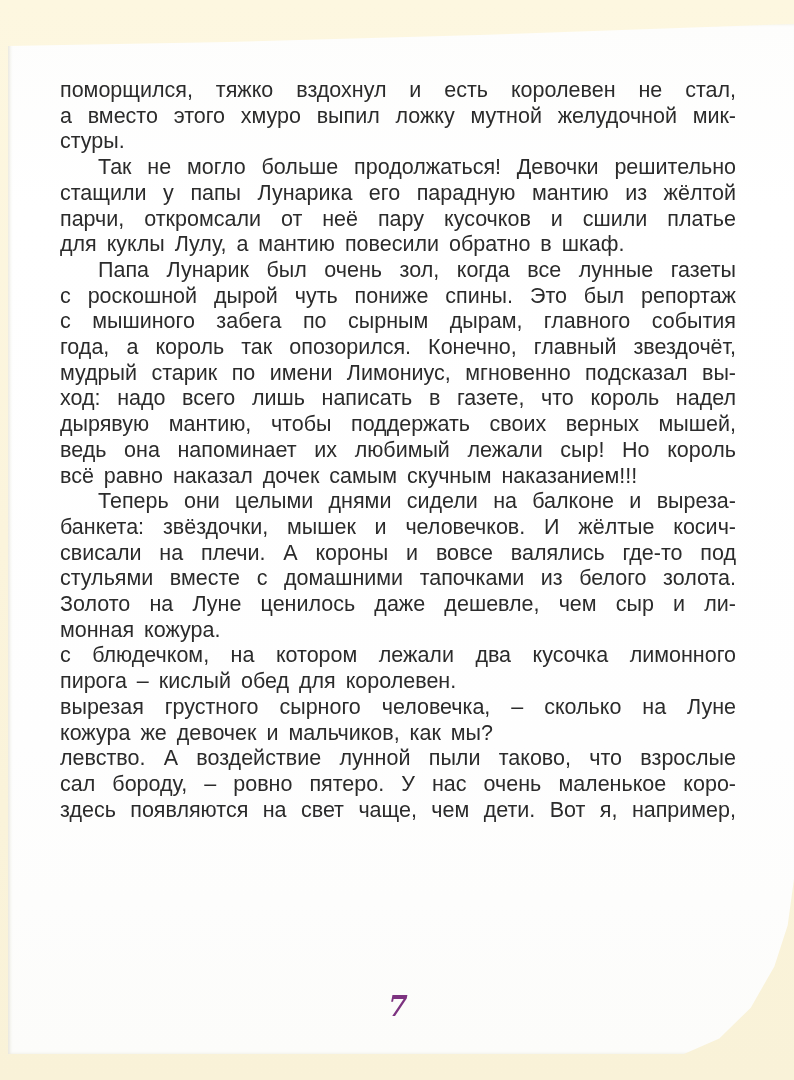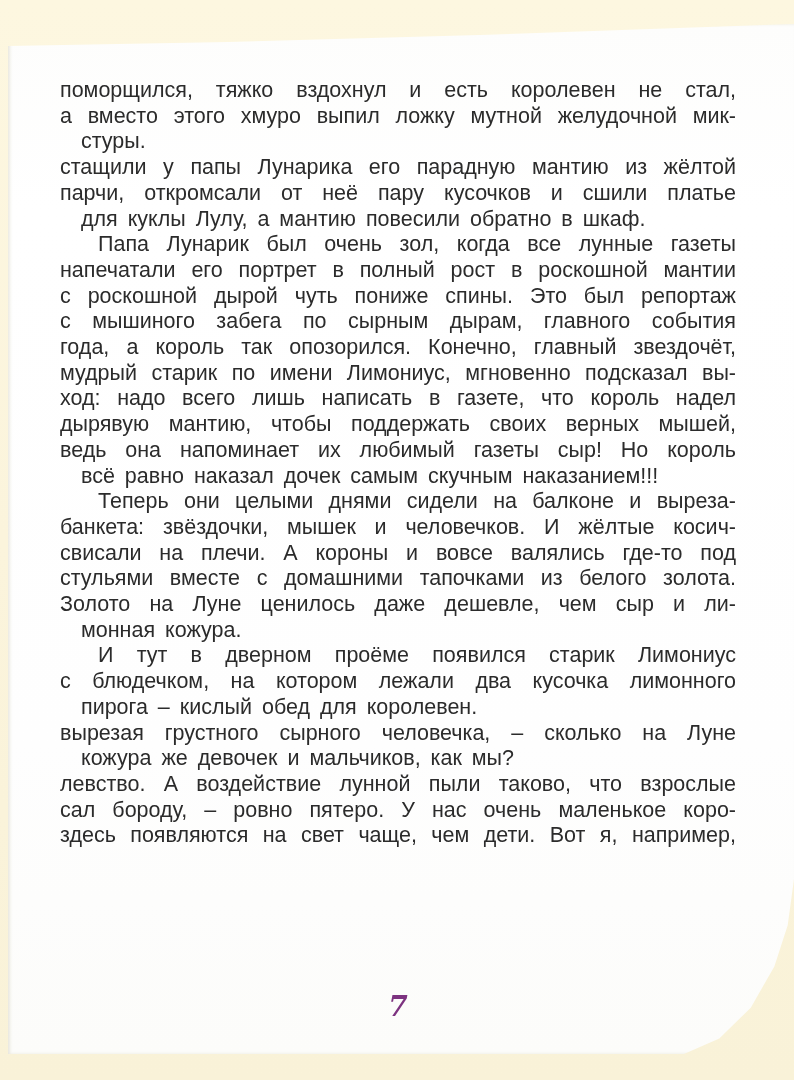--- a/index.html
+++ b/index.html
@@ -49,21 +49,20 @@
   .line {
     text-align: justify;
     text-align-last: justify;
     white-space: normal;
     word-spacing: 1px;
   }
   .line.indent { text-indent: 38px; }
   .line.lastline {
     text-align-last: left;
     word-spacing: 4px;
-    margin-left: 21px;
   }
   .page-number {
     position: absolute;
     left: 52px;
     width: 676px;
     top: 966px;
     text-align: center;
     font-family: "DejaVu Serif", serif;
     font-style: italic;
     font-size: 28px;
@@ -77,46 +76,45 @@
 <div class="scan-bg"></div>
 
 <div class="page">
   <div class="text-block">
       <div class="paragraph">
         <div class="line">поморщился, тяжко вздохнул и есть королевен не стал,</div>
         <div class="line">а вместо этого хмуро выпил ложку мутной желудочной мик-</div>
         <div class="line lastline">стуры.</div>
       </div>
       <div class="paragraph">
+        <div class="line indent">Так не могло больше продолжаться! Девочки решительно</div>
         <div class="line">стащили у папы Лунарика его парадную мантию из жёлтой</div>
         <div class="line">парчи, откромсали от неё пару кусочков и сшили платье</div>
         <div class="line lastline">для куклы Лулу, а мантию повесили обратно в шкаф.</div>
       </div>
       <div class="paragraph">
         <div class="line indent">Папа Лунарик был очень зол, когда все лунные газеты</div>
-        <div class="line">напечатали его портрет в полный рост в роскошной мантии</div>
         <div class="line">с роскошной дырой чуть пониже спины. Это был репортаж</div>
         <div class="line">с мышиного забега по сырным дырам, главного события</div>
         <div class="line">года, а король так опозорился. Конечно, главный звездочёт,</div>
         <div class="line">мудрый старик по имени Лимониус, мгновенно подсказал вы-</div>
         <div class="line">ход: надо всего лишь написать в газете, что король надел</div>
         <div class="line">дырявую мантию, чтобы поддержать своих верных мышей,</div>
-        <div class="line">ведь она напоминает их любимый газеты сыр! Но король</div>
+        <div class="line">ведь она напоминает их любимый лежали сыр! Но король</div>
         <div class="line lastline">всё равно наказал дочек самым скучным наказанием!!!</div>
       </div>
       <div class="paragraph">
         <div class="line indent">Теперь они целыми днями сидели на балконе и выреза-</div>
         <div class="line">банкета: звёздочки, мышек и человечков. И жёлтые косич-</div>
         <div class="line">свисали на плечи. А короны и вовсе валялись где-то под</div>
         <div class="line">стульями вместе с домашними тапочками из белого золота.</div>
         <div class="line">Золото на Луне ценилось даже дешевле, чем сыр и ли-</div>
         <div class="line lastline">монная кожура.</div>
       </div>
       <div class="paragraph">
-        <div class="line indent">И тут в дверном проёме появился старик Лимониус</div>
         <div class="line">с блюдечком, на котором лежали два кусочка лимонного</div>
         <div class="line lastline">пирога – кислый обед для королевен.</div>
       </div>
       <div class="paragraph">
         <div class="line">вырезая грустного сырного человечка, – сколько на Луне</div>
         <div class="line lastline">кожура же девочек и мальчиков, как мы?</div>
       </div>
       <div class="paragraph">
         <div class="line">левство. А воздействие лунной пыли таково, что взрослые</div>
         <div class="line">сал бороду, – ровно пятеро. У нас очень маленькое коро-</div>

